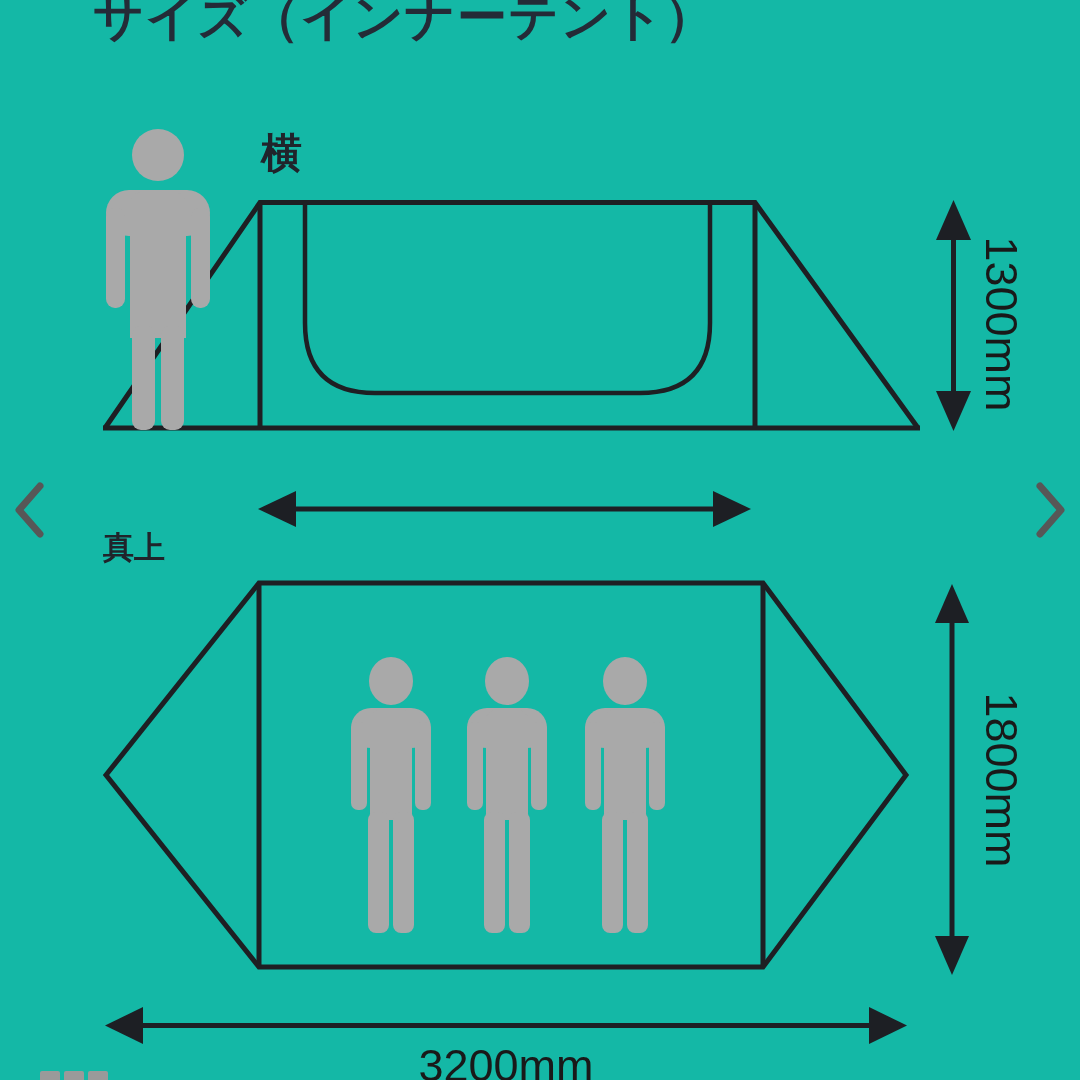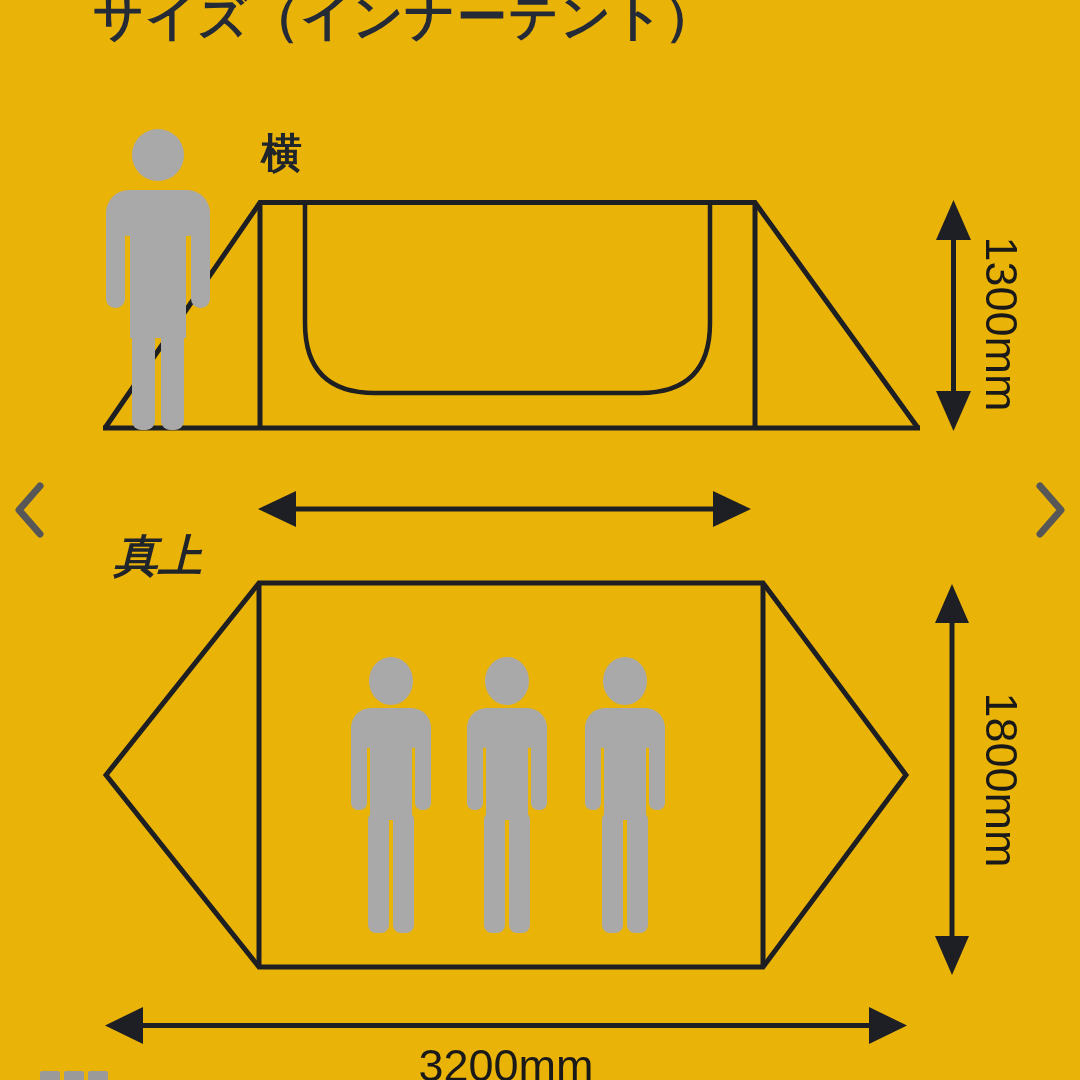--- a/index.html
+++ b/index.html
@@ -1,21 +1,21 @@
 <!DOCTYPE html>
 <html><head>
 <meta charset="utf-8">
 <style>
   * { margin: 0; padding: 0; box-sizing: border-box; }
   html, body { background: #ffffff; }
   .canvas {
     position: relative;
     width: 1080px;
     height: 1080px;
-    background: #eab308;
+    background: #14b8a6;
     overflow: hidden;
     font-family: "Liberation Sans", "DejaVu Sans", sans-serif;
     color: #1b1b1b;
   }
   .abs { position: absolute; }
   .title {
     left: 93px;
     top: -16px;
     font-size: 50px;
     font-weight: 800;
@@ -24,21 +24,21 @@
     font-family: "DejaVu Sans", "Liberation Sans", sans-serif;
     white-space: nowrap;
   }
   .view-label {
     font-weight: 800;
     color: #20242b;
     font-family: "DejaVu Sans", "Liberation Sans", sans-serif;
     white-space: nowrap;
   }
   .view-label.side { left: 261px; top: 126px; font-size: 41px; }
-  .view-label.top  { left: 114px; top: 527px; font-size: 44px; font-style: italic; }
+  .view-label.top  { left: 103px; top: 527px; font-size: 31px; }
   .dim {
     font-size: 45px;
     font-weight: 400;
     color: #191919;
     white-space: nowrap;
     font-family: "Liberation Sans", "DejaVu Sans", sans-serif;
   }
   .dim.hcenter { transform: translateX(-50%); }
   .dim.rot { transform: translate(-50%, -50%) rotate(90deg); }
   .diagram-svg { left: 0; top: 0; width: 1080px; height: 1080px; }

